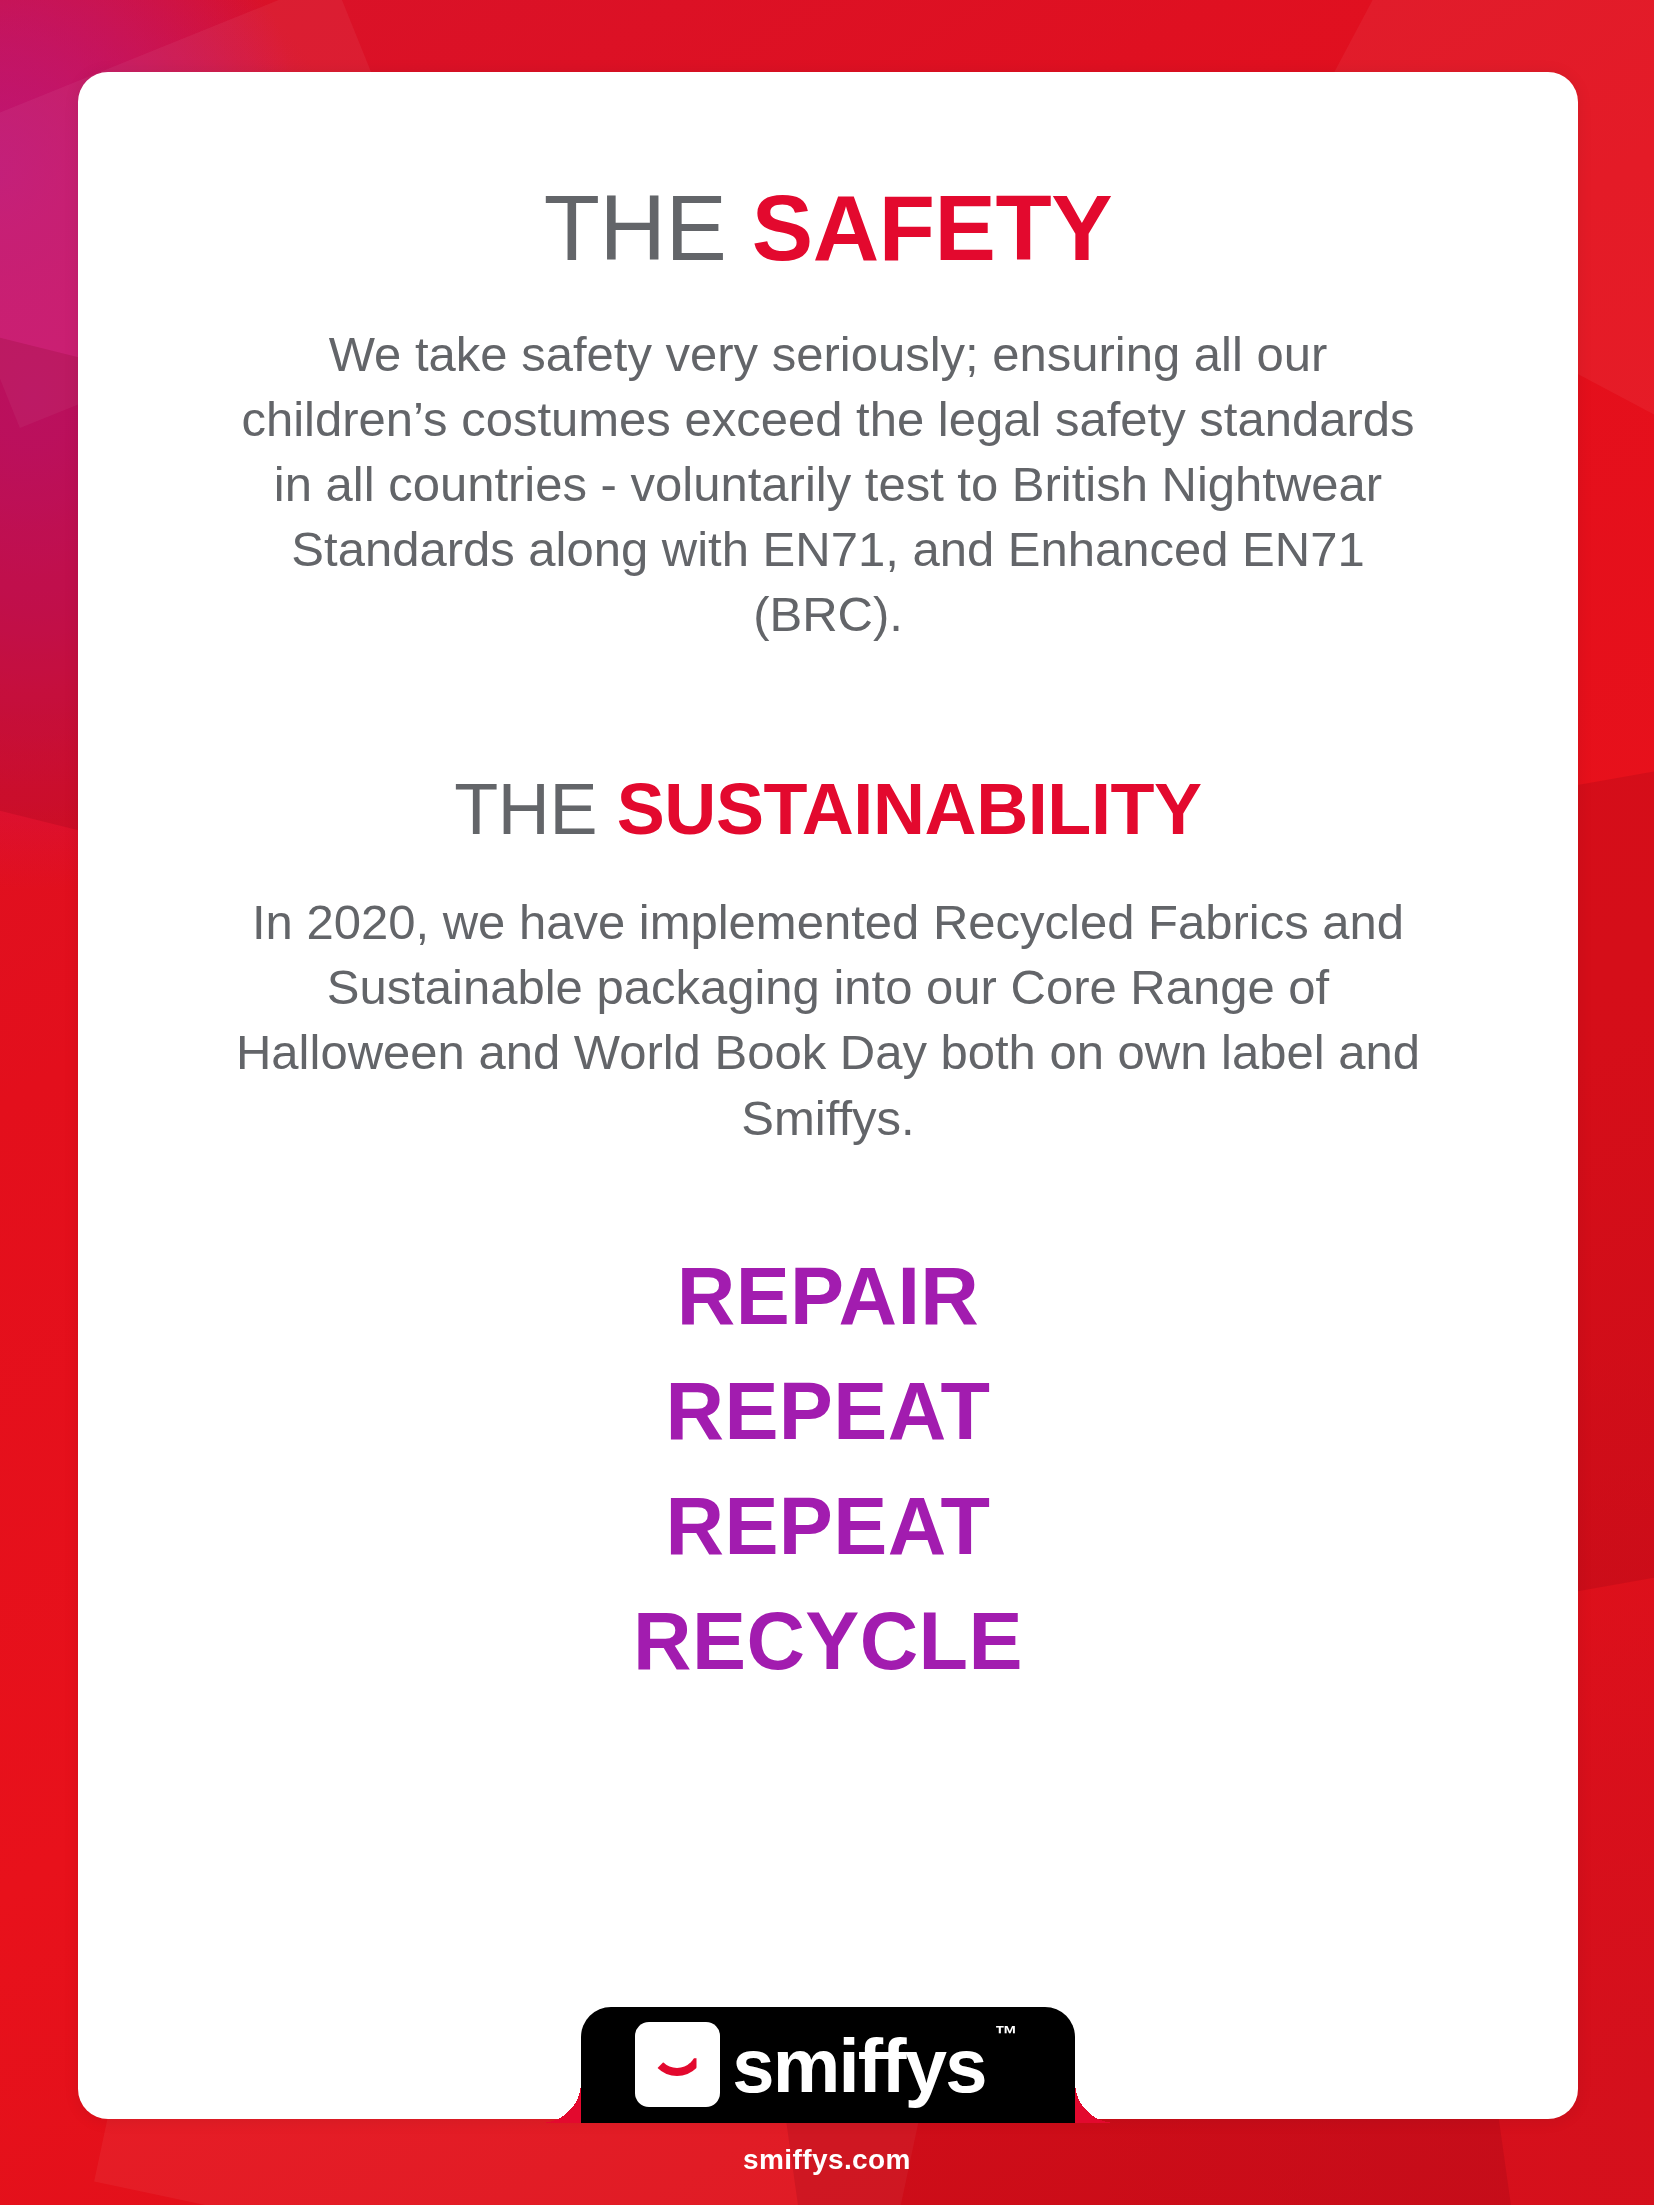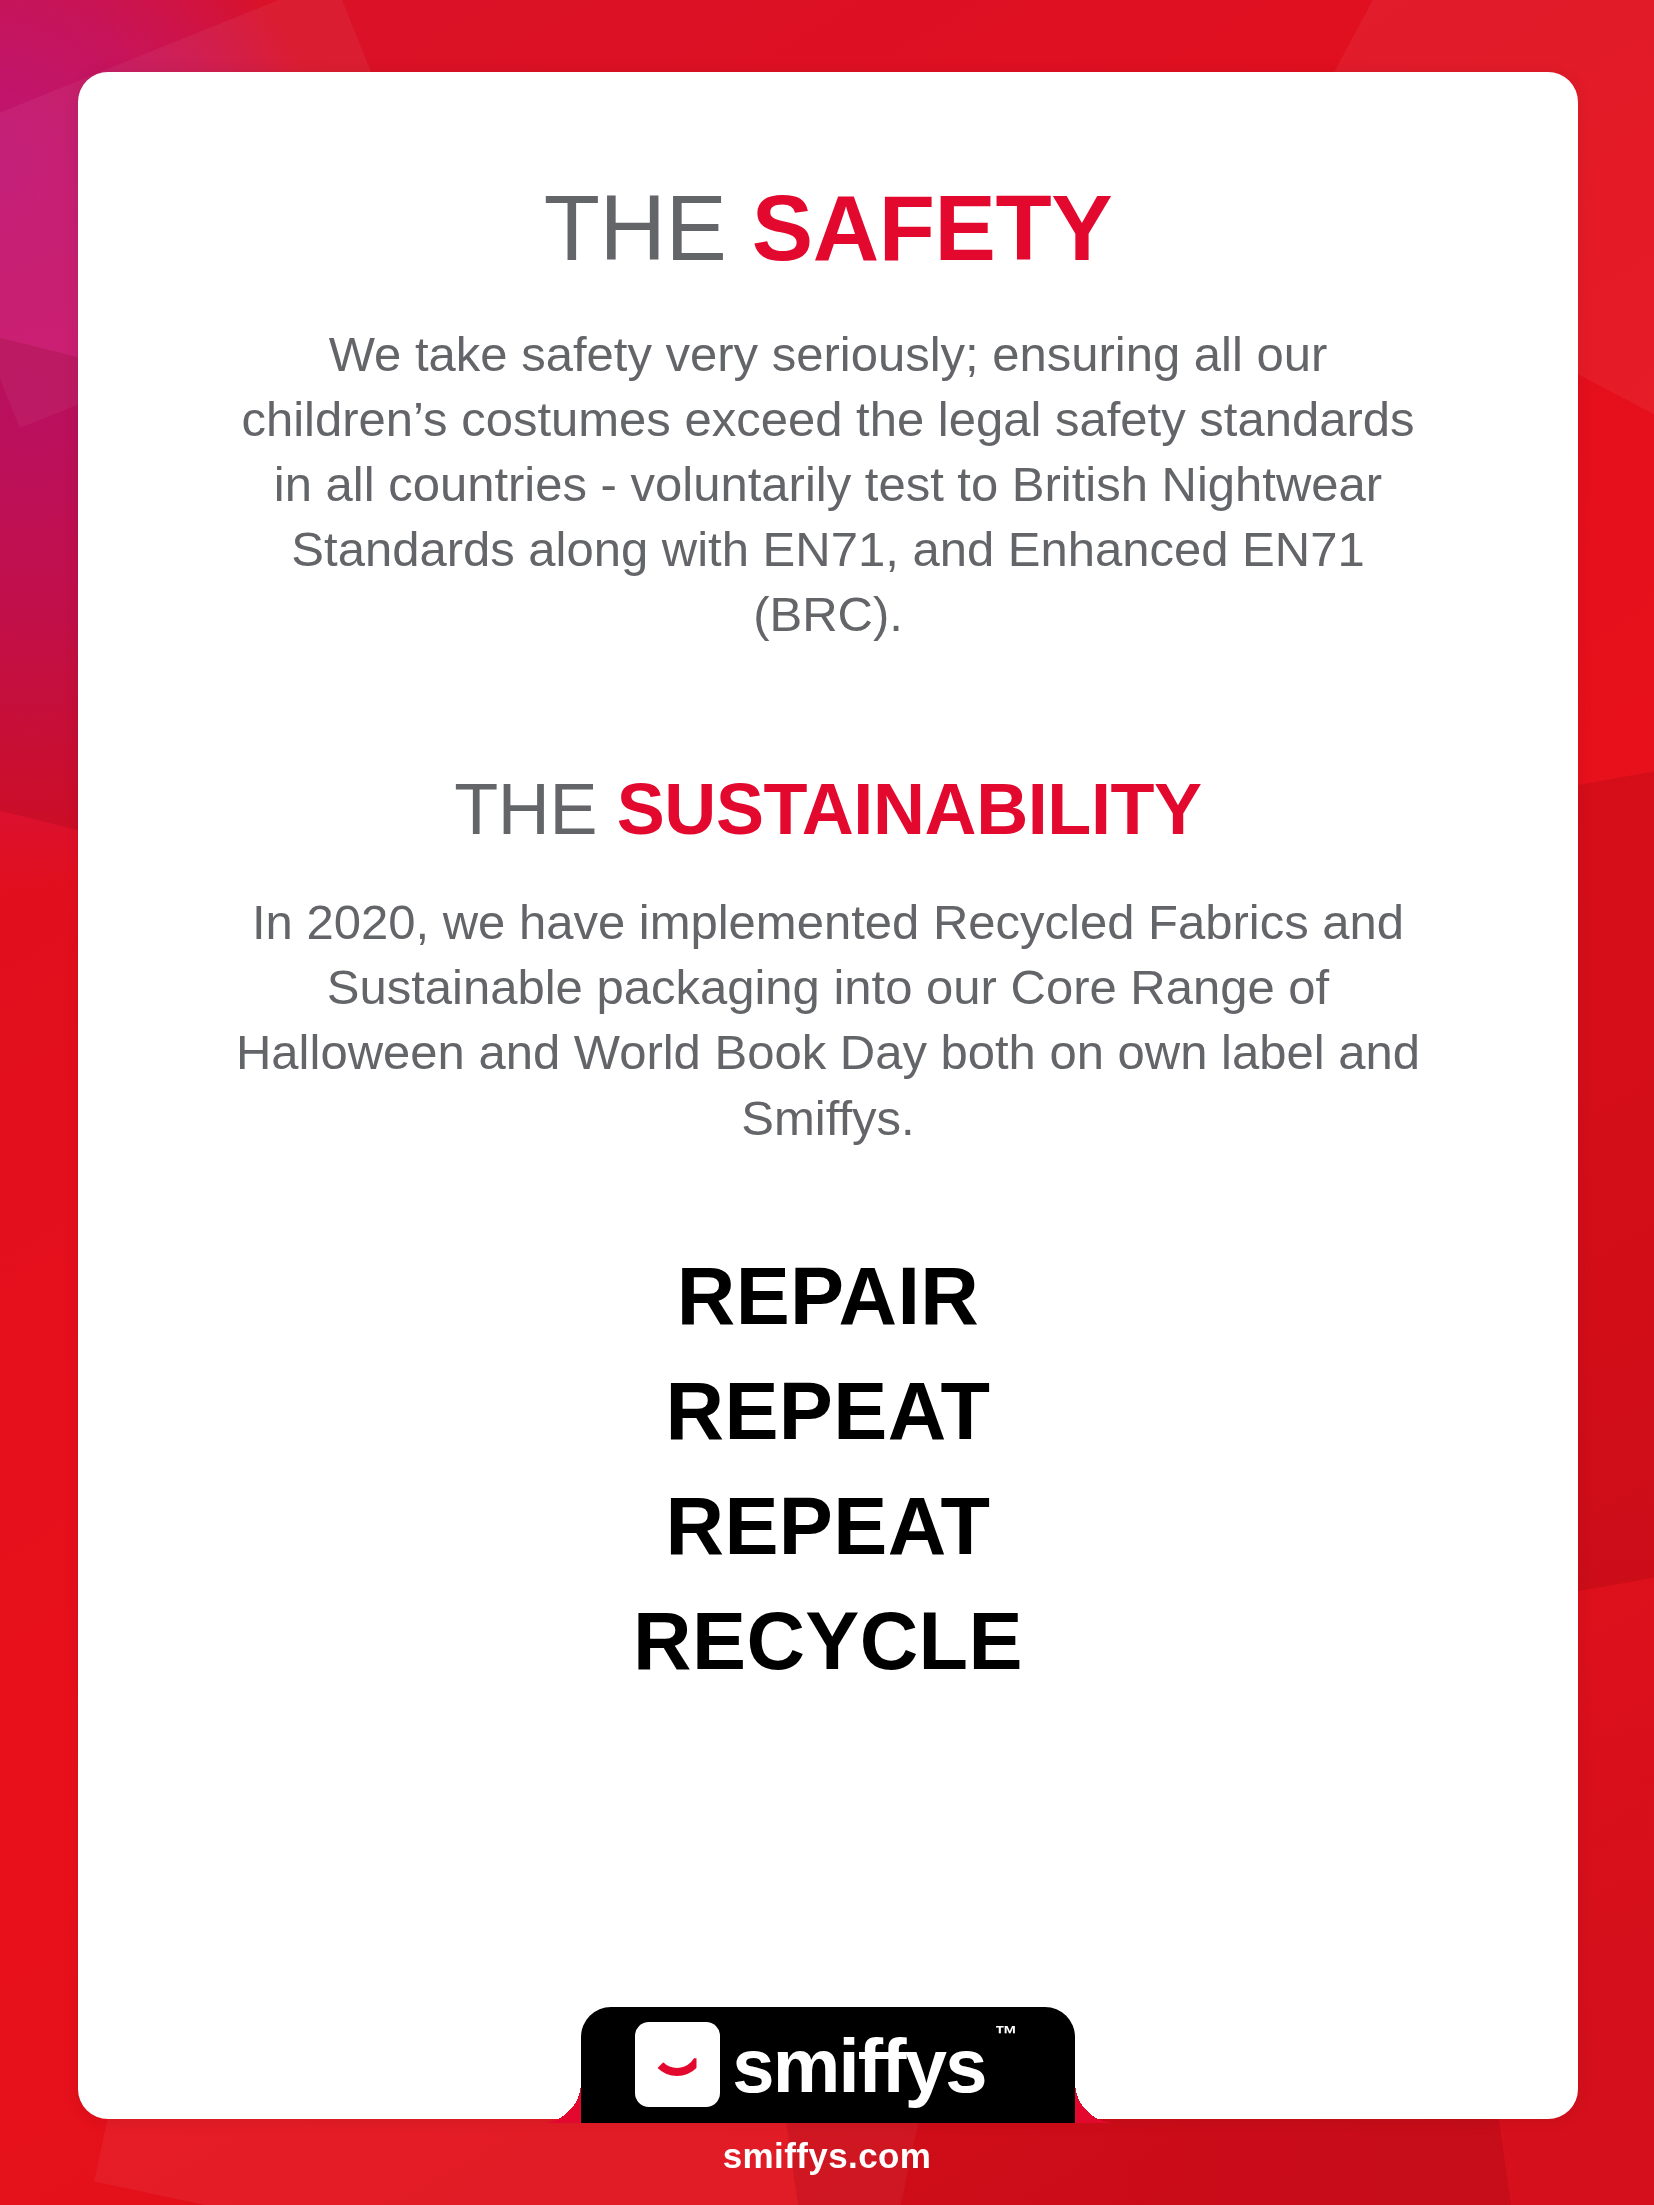--- a/index.html
+++ b/index.html
@@ -99,21 +99,21 @@
   }
   .para-sustain {
     margin-top: 44px;
   }
 
   .spacer-1 { height: 113px; }
 
   
   .slogan {
     margin-top: 88px;
-    color: #000000;
+    color: #a21caf;
     font-weight: 700;
     font-size: 81px;
     line-height: 1.42;
     letter-spacing: 0.4px;
   }
   .slogan div { margin: 0; }
 
   
   .logo-tab {
     position: absolute;
@@ -196,21 +196,21 @@
     left: -3.5px;
   }
 
   .site-url {
     position: absolute;
     left: 0;
     right: 0;
     bottom: 30px;
     text-align: center;
     color: #ffffff;
-    font-size: 35px;
+    font-size: 28px;
     font-weight: 700;
     letter-spacing: 0.4px;
   }
 </style>
 </head>
 <body>
 
 <div class="page">
 
   <div class="bg">

